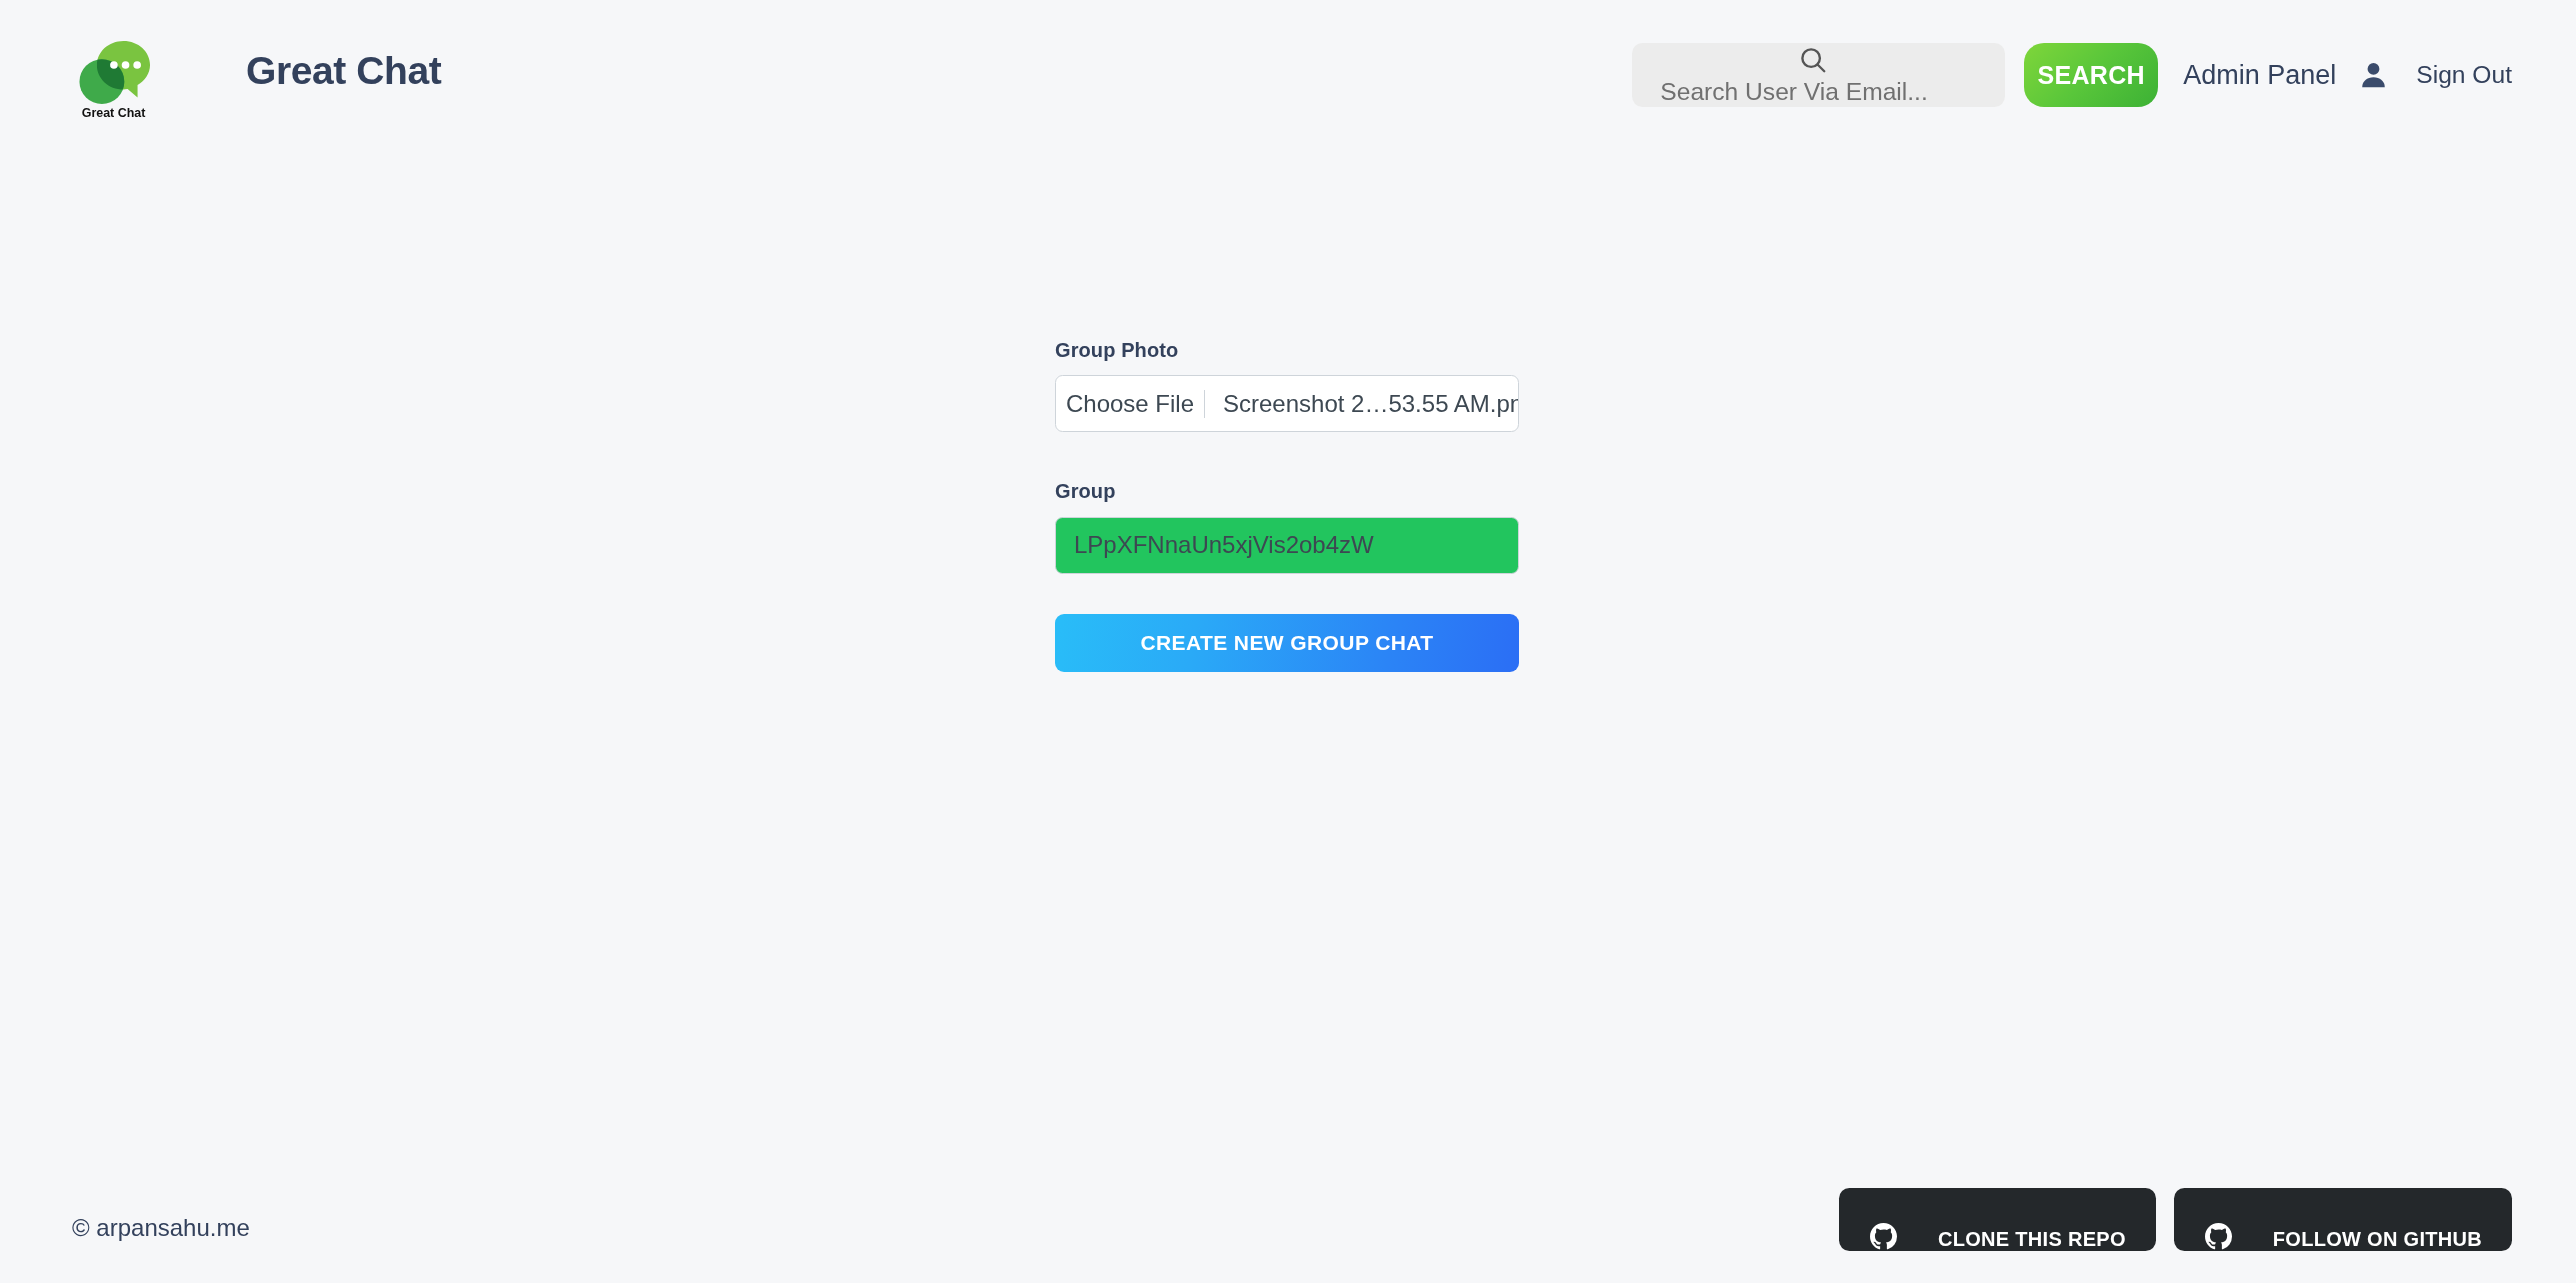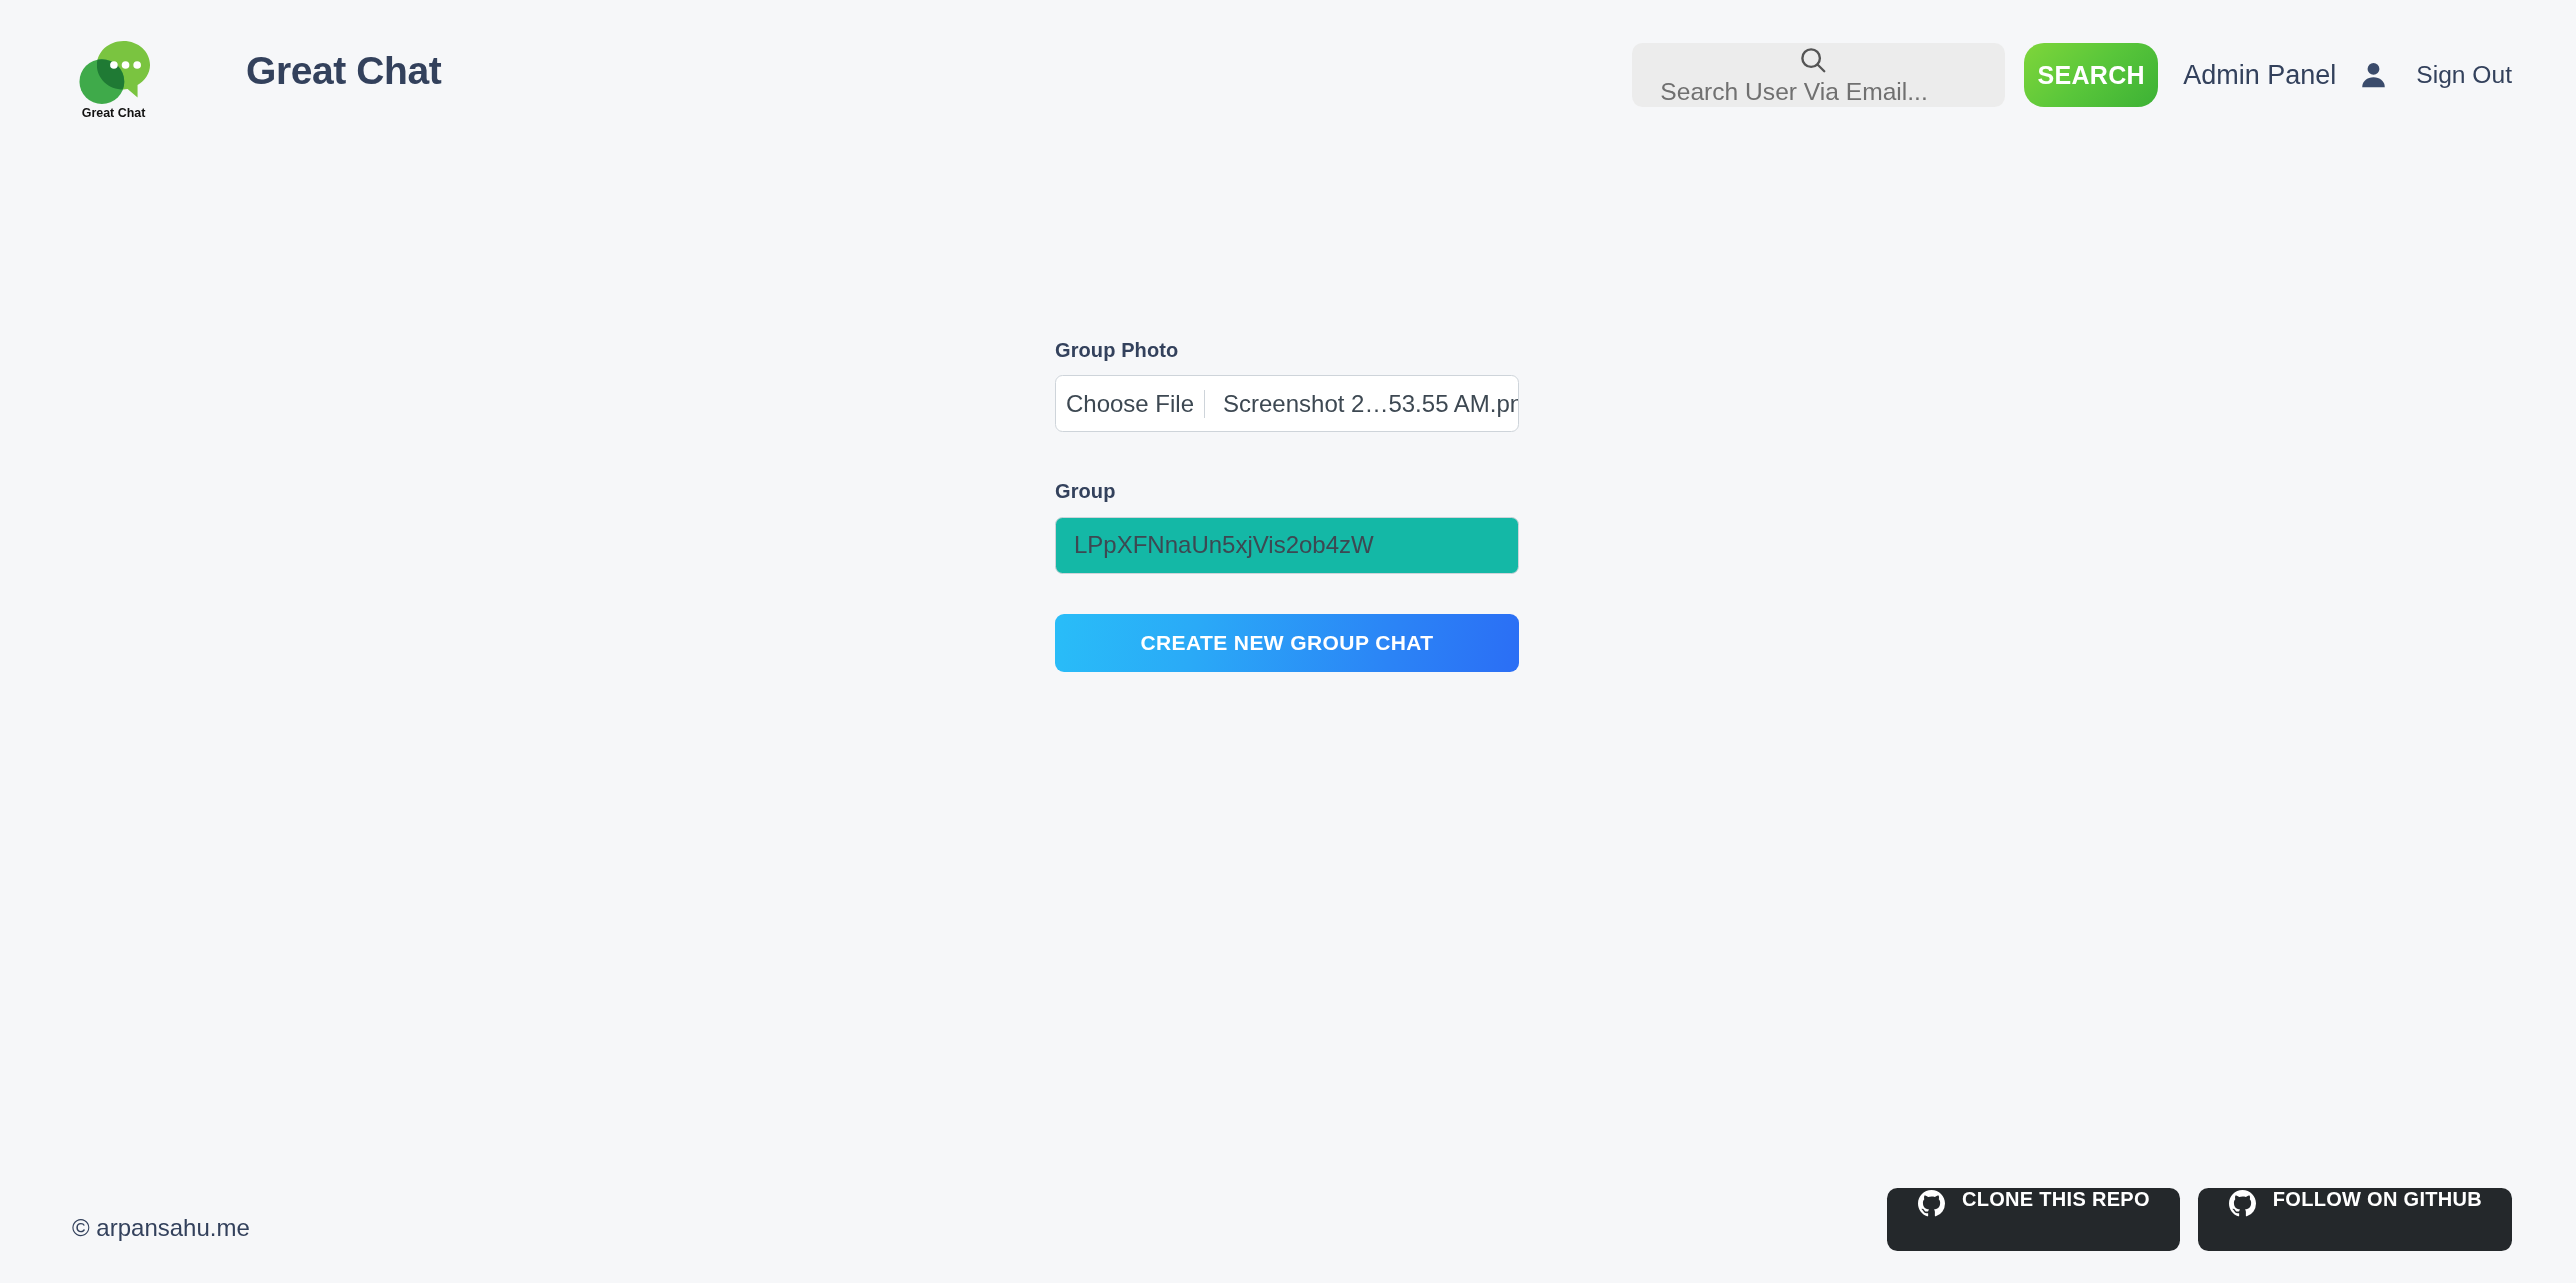--- a/index.html
+++ b/index.html
@@ -182,21 +182,21 @@
     white-space: nowrap;
     overflow: hidden;
   }
 
   .spacer-26 { height: 48px; }
 
   .name-input {
     display: block;
     width: 464px;
     height: 57px;
-    background: #14b8a6;
+    background: #22c55e;
     border: 0.7px solid #ced4da;
     border-radius: 7.5px;
     padding: 0 18px;
     font-family: "Liberation Sans", sans-serif;
     font-size: 24px;
     color: #3d4852;
     outline: none;
   }
 
   .spacer-create { height: 40px; }
@@ -230,34 +230,35 @@
     position: absolute;
     right: 64px;
     bottom: 33px;
     display: flex;
     align-items: center;
     gap: 18px;
   }
 
   .footer-btn {
     display: flex;
-    align-items: flex-start;
+    align-items: flex-end;
     justify-content: center;
     height: 63px;
     padding: 0 30px;
     border: none;
     border-radius: 10.4px;
     background: #24282b;
     color: #ffffff;
     font-family: "Liberation Sans", sans-serif;
     font-size: 20px;
     font-weight: bold;
     letter-spacing: 0.3px;
     cursor: pointer;
     white-space: nowrap;
+    gap: 24px;
   }
   .footer-btn.linkedin { background: #0a77b6; }
 
   .footer-btn .fb-icon {
     display: inline-flex;
     align-items: center;
     justify-content: center;
     width: 30px;
     height: 30px;
     margin-right: 15px;

